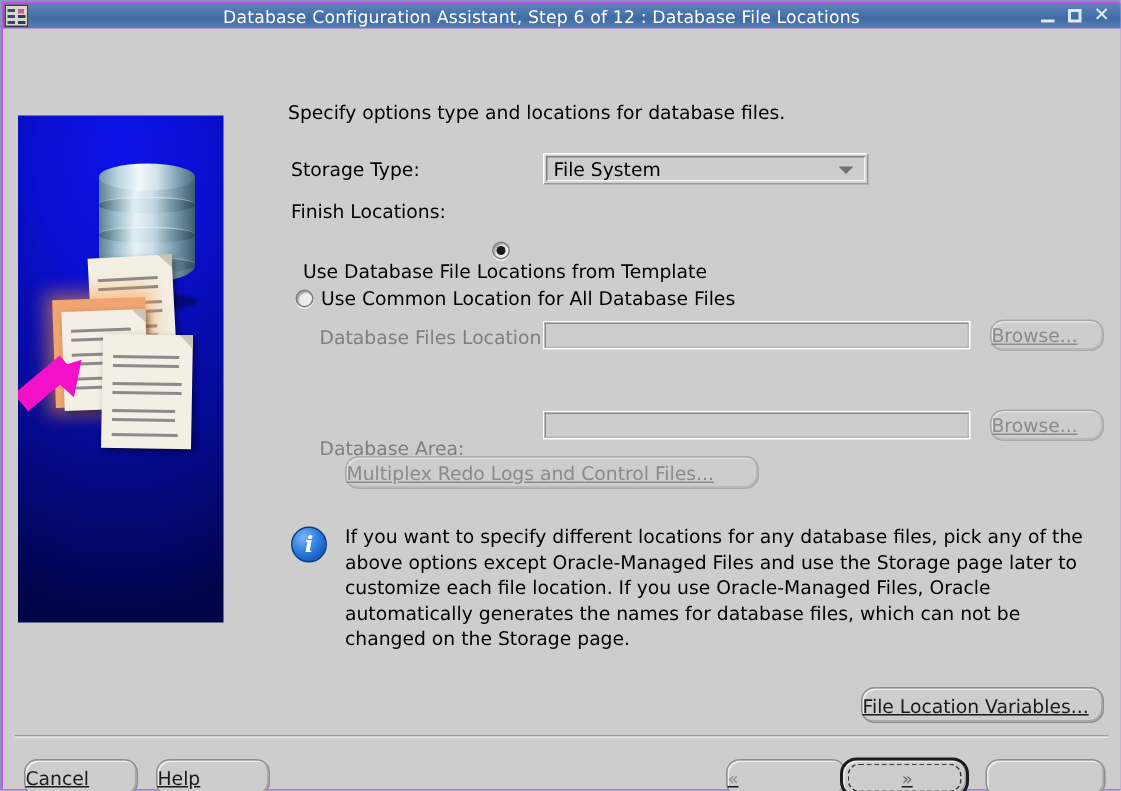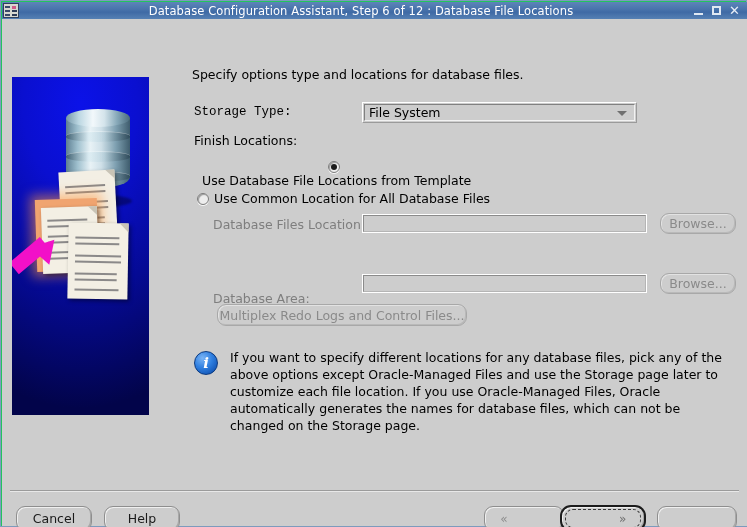--- a/index.html
+++ b/index.html
@@ -13,21 +13,21 @@
     overflow: hidden;
     font-family: "DejaVu Sans", "Liberation Sans", sans-serif;
   }
 
   
   #window {
     position: absolute;
     left: 0; top: 0;
     width: 747px; height: 527px;
     box-sizing: border-box;
-    background: #22c55e;
+    background: #d946ef;
     border: 1px solid #7d9bbd;
   }
 
   
   #titlebar {
     position: absolute;
     left: 1px; top: 1px;
     width: 745px; height: 17px;
     background: linear-gradient(to bottom, #5d85b8 0%, #4a75ad 40%, #3f6aa5 60%, #5580b4 100%);
     display: flex;
@@ -235,30 +235,30 @@
     white-space: nowrap;
   }
   .field-label {
     position: absolute;
     font-size: 12.5px;
     color: #000000;
     white-space: nowrap;
   }
   .field-label.disabled { color: #7e7e7e; }
 
-  #lbl-storage-type { left: 192px; top: 86px; font-family: Liberation Mono, monospace; }
+  #lbl-storage-type { left: 192px; top: 86px; }
   #lbl-storage-locations { left: 192px; top: 114px; }
   #lbl-db-files-location { left: 211px; top: 198px; }
   #lbl-db-area { left: 211px; top: 272px; }
 
   
   #storage-type-combo {
     position: absolute;
     left: 360px; top: 83px;
-    width: 275px; height: 21px;
+    width: 217px; height: 21px;
     box-sizing: border-box;
     background: #cdcdcd;
     border: 1px solid #ffffff;
     border-right-color: #9a9a9a;
     border-bottom-color: #9a9a9a;
     display: flex;
     align-items: center;
   }
   #storage-type-combo .inner {
     position: absolute;
@@ -347,30 +347,30 @@
     position: absolute;
     box-sizing: border-box;
     background: #cdcdcd;
     border: 1px solid #8e8e8e;
     border-radius: 9px;
     box-shadow: inset 1px 1px 0 #efefef, inset -1px -1px 0 #a7a7a7;
     font-size: 12.5px;
     color: #1a1a1a;
     display: flex;
     align-items: center;
-    justify-content: center;
     white-space: nowrap;
     cursor: default;
     font-family: "DejaVu Sans", "Liberation Sans", sans-serif;
+    text-decoration: underline;
   }
   .btn.disabled { color: #8a8a8a; border-color: #a8a8a8; box-shadow: inset 1px 1px 0 #e2e2e2, inset -1px -1px 0 #b9b9b9; }
 
   #btn-browse-1 { left: 658px; top: 194px; width: 76px; height: 21px; }
   #btn-browse-2 { left: 658px; top: 254px; width: 76px; height: 21px; }
-  #btn-multiplex { left: 215px; top: 285px; width: 250px; height: 22px; }
+  #btn-multiplex { left: 228px; top: 285px; width: 276px; height: 22px; }
   #btn-file-location-vars { left: 572px; top: 439px; width: 162px; height: 24px; }
 
   
   #info-icon {
     position: absolute;
     left: 192px; top: 332px;
     width: 24px; height: 24px;
     border-radius: 50%;
     background: radial-gradient(circle at 34% 28%, #7ab4f5 0%, #2f7fe0 45%, #1558b8 80%, #0d3f8e 100%);
     border: 1px solid #0c3a80;
@@ -542,20 +542,23 @@
         <span class="btn-label">Browse...</span>
       </div>
 
     <div class="btn disabled" id="btn-multiplex">
         <span class="btn-label">Multiplex Redo Logs and Control Files...</span>
       </div>
 
     <div id="info-icon">i</div>
     <div id="info-text">If you want to specify different locations for any database files, pick any of the above options except Oracle-Managed Files and use the Storage page later to customize each file location. If you use Oracle-Managed Files, Oracle automatically generates the names for database files, which can not be changed on the Storage page.</div>
 
+    <div class="btn" id="btn-file-location-vars">
+        <span class="btn-label">File Location Variables...</span>
+      </div>
 
     <div id="separator"></div>
 
     <div class="btn" id="btn-cancel">
         <span class="btn-label">Cancel</span>
       </div>
     <div class="btn" id="btn-help">
         <span class="btn-label">Help</span>
       </div>
 

